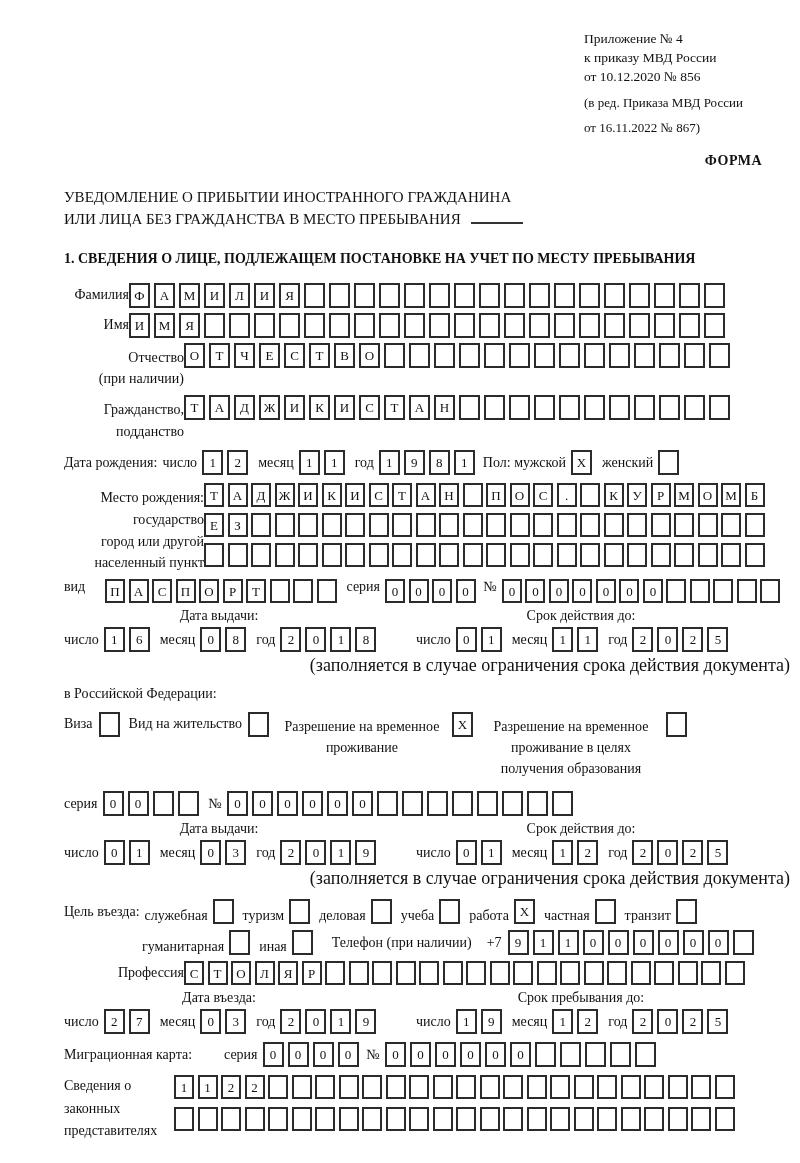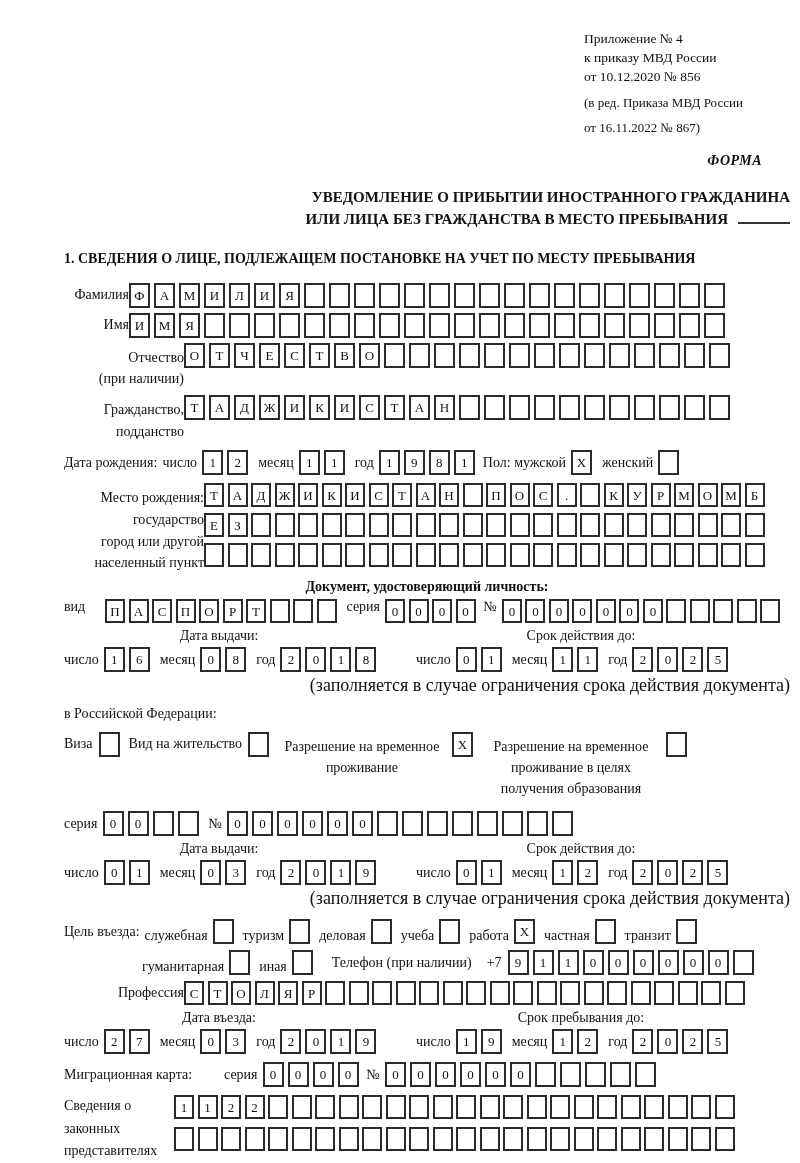--- a/index.html
+++ b/index.html
@@ -21,22 +21,22 @@
   .frow{display:flex;align-items:flex-start;margin-bottom:5px;}
   .lbl{flex:none;padding-top:4px;text-align:right;}
   .w65{width:65px;}
   .w120{width:120px;}
   .w140{width:140px;}
   .lbl-lines span{display:block;line-height:1.55;}
   
   .annot{margin-left:520px;width:206px;font-size:13.5px;line-height:1.4;}
   .annot div{white-space:nowrap;}
   .annot .ed{margin-top:7px;font-size:13px;}
-  .forma{text-align:right;padding-right:28px;font-weight:bold;margin-top:16px;letter-spacing:.5px;font-style:italic;}
-  .title{margin-top:18px;text-align:right;font-weight:bold;font-size:15px;line-height:1.45;}
+  .forma{text-align:right;padding-right:28px;font-weight:bold;margin-top:16px;letter-spacing:.5px;}
+  .title{margin-top:18px;text-align:left;font-weight:normal;font-size:15px;line-height:1.45;}
   .blankline{display:inline-block;width:52px;border-bottom:2px solid #333;height:1px;vertical-align:baseline;margin-left:10px;}
   .s1head{margin-top:20px;margin-bottom:16px;font-weight:bold;font-size:14px;}
   .center-b{font-weight:bold;text-align:center;margin:2px 0 4px 0;}
   .mt4{margin-top:4px;} .mb8{margin-bottom:8px;}
   .ml8{margin-left:8px;} .ml10{margin-left:10px;} .mr5{margin-right:5px;}
   
   .dates{display:flex;margin-bottom:2px;}
   .dcol-l{width:352px;flex:none;}
   .dcol-r{flex:1;}
   .dhead{text-align:center;margin-bottom:3px;}
@@ -319,21 +319,20 @@
           <span class="box"></span>
           <span class="box"></span>
           <span class="box"></span>
           <span class="box"></span>
           <span class="box"></span>
           <span class="box"></span>
         </span>
     </span>
   </div>
 
-  <div class="center-b">Документ, удостоверяющий личность:</div>
 
   <div class="frow" style="align-items:flex-start;">
     <span class="mr5" style="width:36px;">вид</span>
     <span class="boxes tight">
         <span class="box">П</span>
         <span class="box">А</span>
         <span class="box">С</span>
         <span class="box">П</span>
         <span class="box">О</span>
         <span class="box">Р</span>

